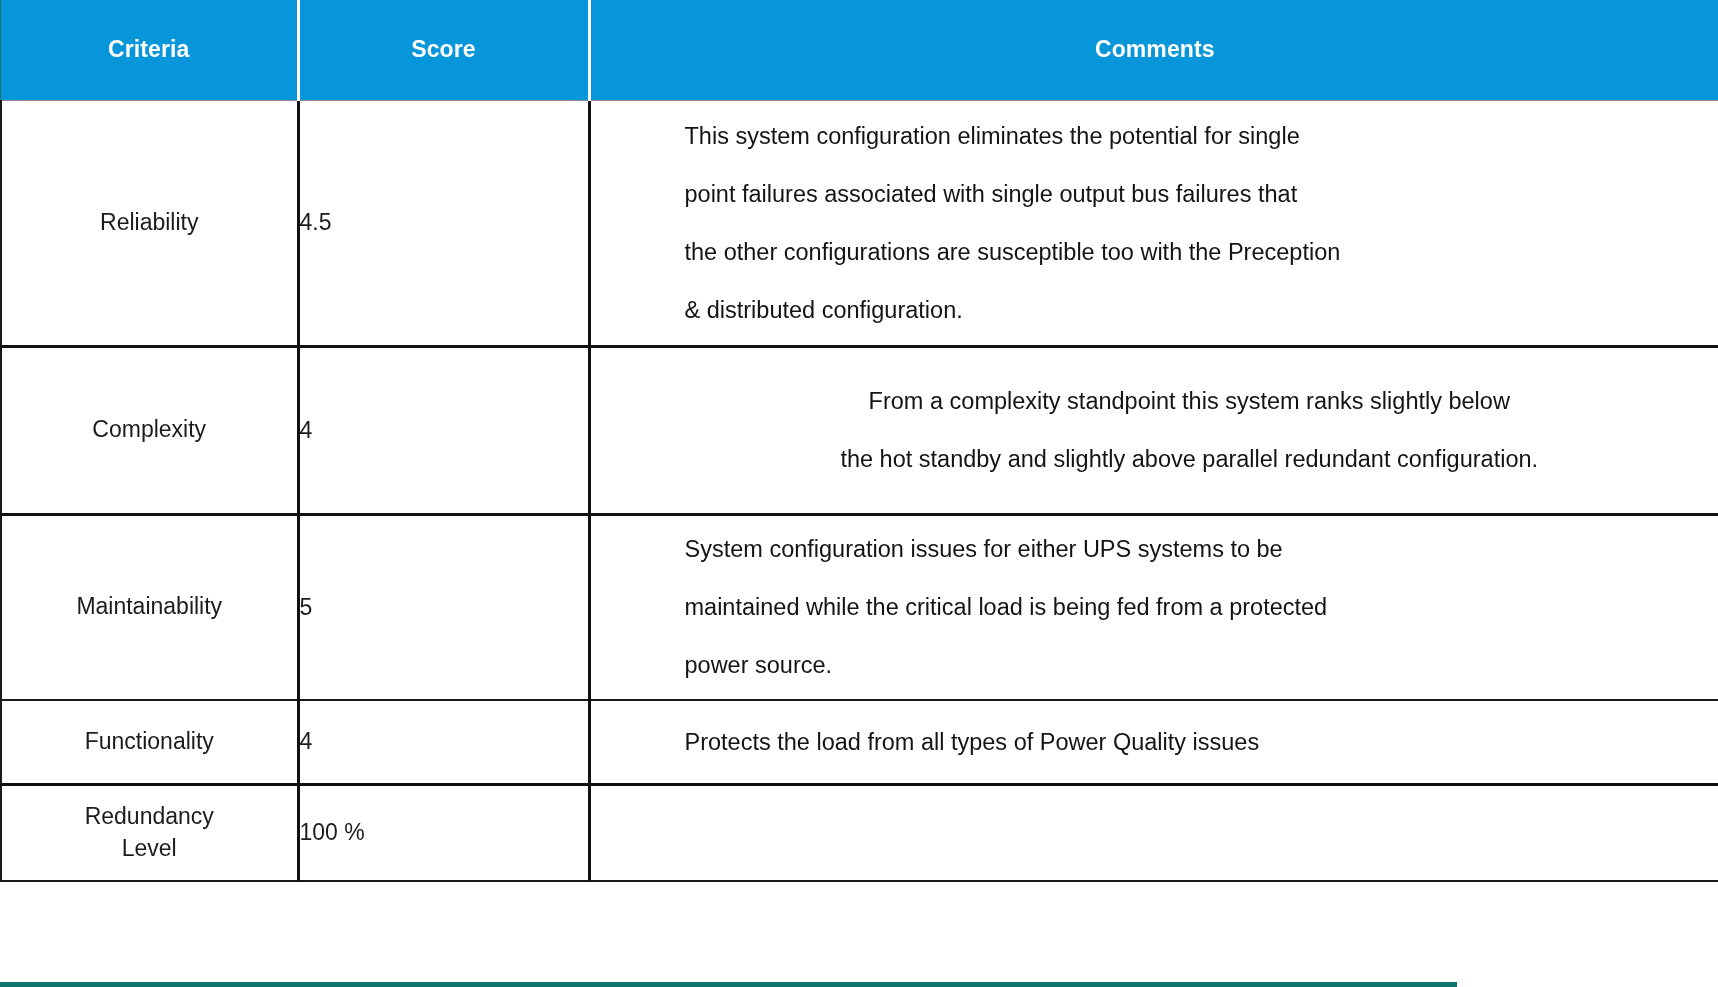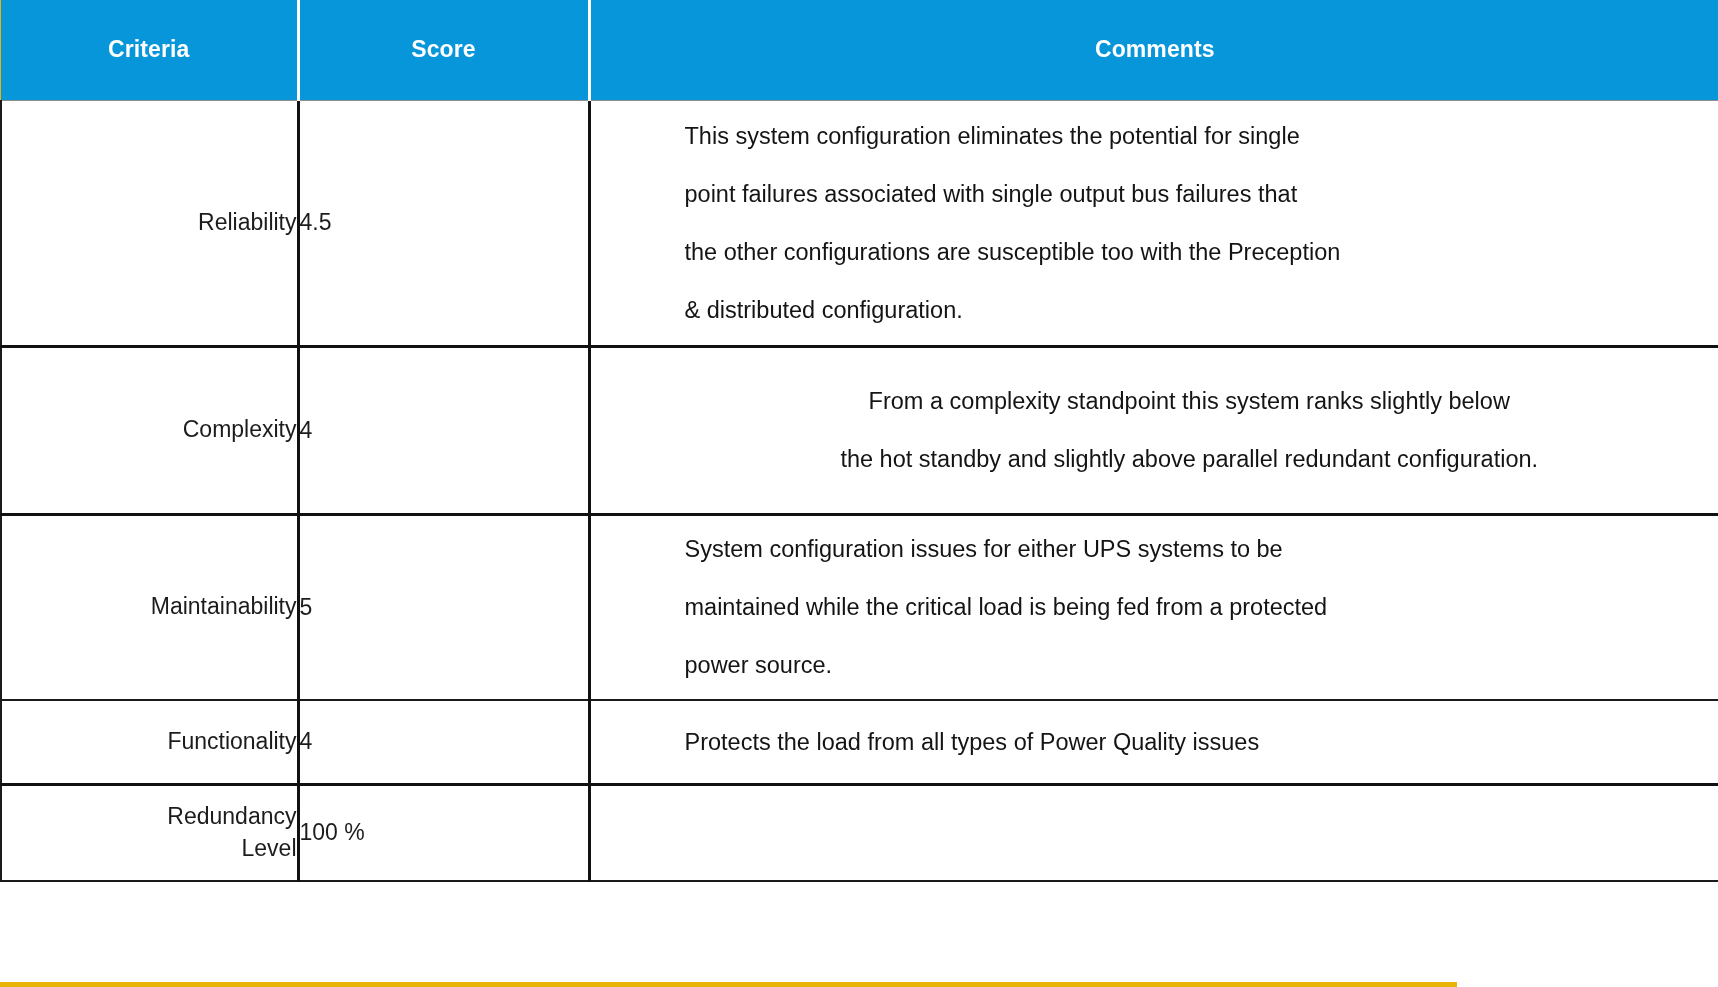--- a/index.html
+++ b/index.html
@@ -13,21 +13,21 @@
     height: 987px;
     overflow: hidden;
     font-family: "Liberation Sans", sans-serif;
     -webkit-font-smoothing: antialiased;
   }
 
   .sheet {
     position: relative;
     width: 1457px;
     height: 987px;
-    background: #eab308;
+    background: #0f766e;
   }
 
   table.criteria-table {
     border-collapse: collapse;
     table-layout: fixed;
     width: 1718px;
     border-spacing: 0;
   }
 
   col.col-criteria { width: 297px; }
@@ -114,21 +114,20 @@
   }
   
   .comment-block.lines-4 .comment-line { line-height: 58px; }
   .comment-block.lines-3 .comment-line { line-height: 58px; }
   .comment-block.lines-2 .comment-line { line-height: 58px; text-align: center; }
   .comment-block.lines-1 .comment-line { line-height: 34px; }
 
   .criteria-line {
     display: block;
     white-space: nowrap;
-    text-align: right;
   }
 
   
   .bottom-spacer {
     height: 100px;
     background: #ffffff;
   }
 </style>
 </head>
 <body>

